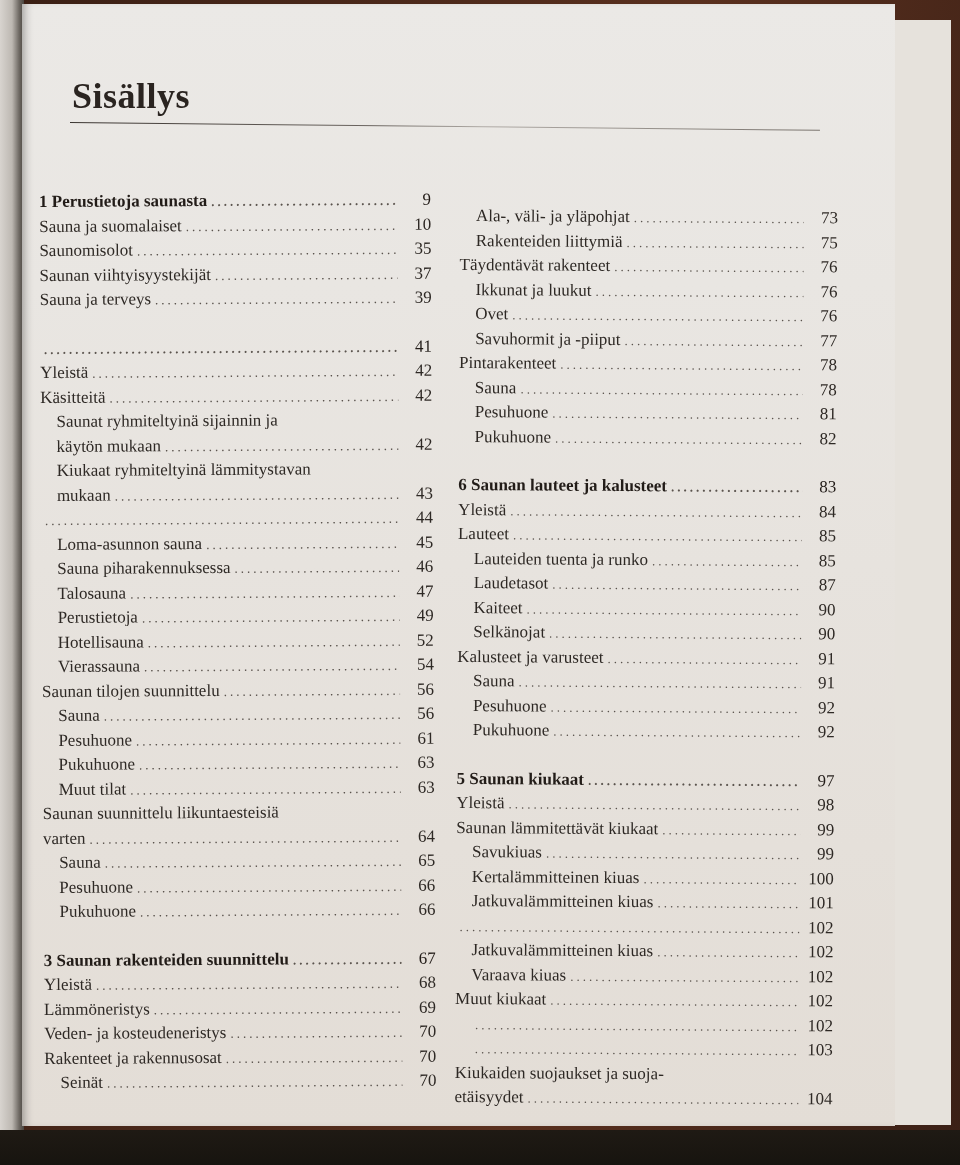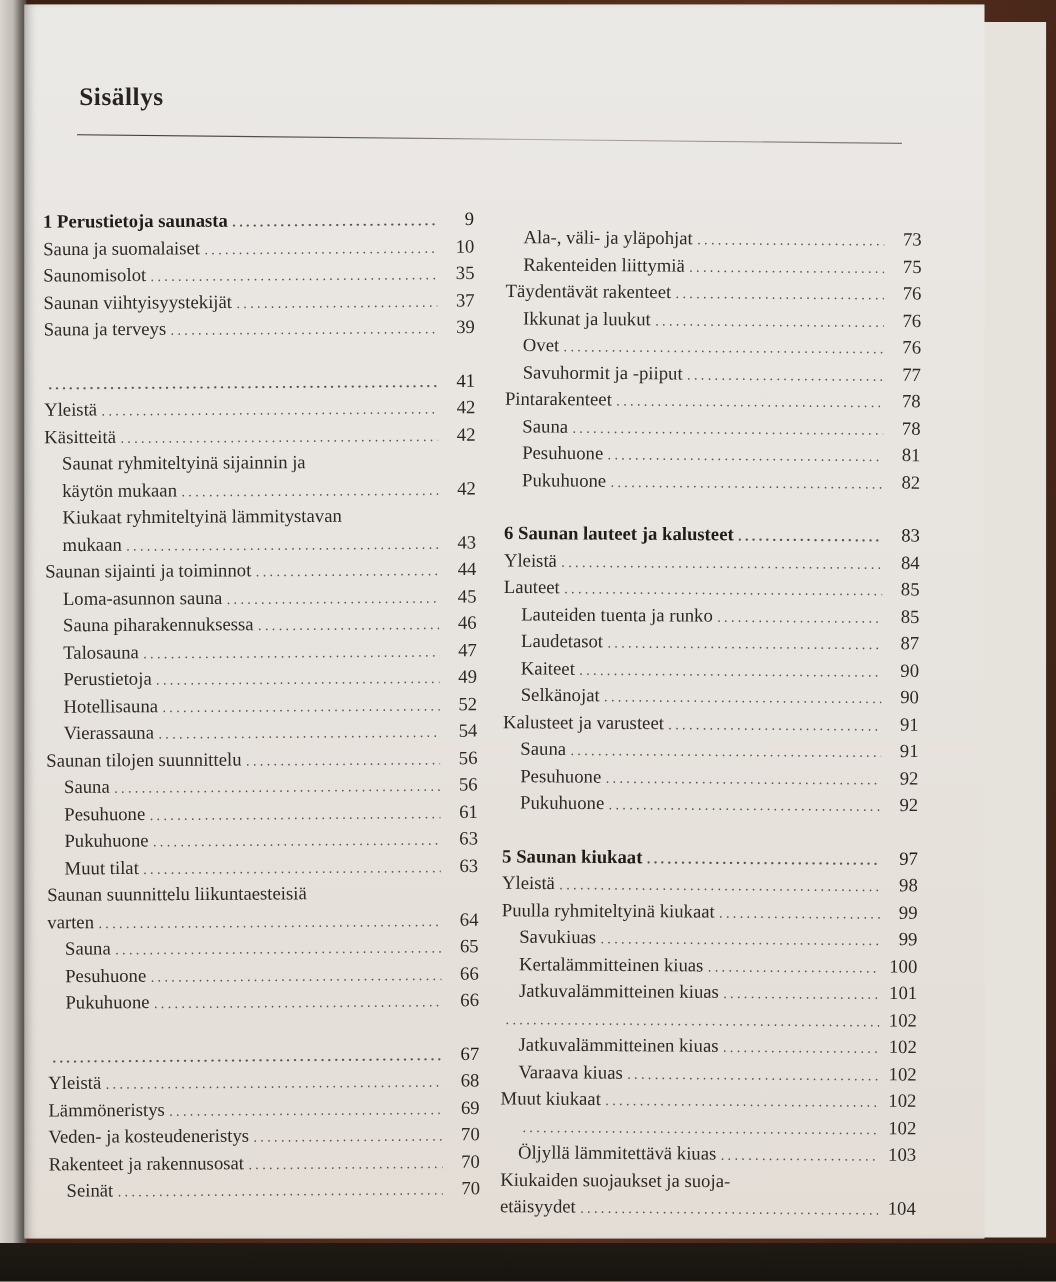--- a/index.html
+++ b/index.html
@@ -21,21 +21,21 @@
       background: #e6e2dc;
       border-left: 1px solid #9c9892;
     }
     .page {
       position: absolute; left: 22px; top: 4px; width: 873px; height: 1122px;
       background: linear-gradient(180deg, #ebe9e6 0%, #e7e3de 50%, #e3ddd6 100%);
       box-shadow: inset 8px 0 10px -6px rgba(0,0,0,0.35);
     }
     .title {
       position: absolute; left: 50px; top: 71px;
-      font-size: 23px; font-weight: bold; color: #2a2420; letter-spacing: 0.5px;
+      font-size: 36px; font-weight: bold; color: #2a2420; letter-spacing: 0.5px;
     }
     .title-rule {
       position: absolute; left: 48px; top: 118px; width: 750px; height: 1px;
       background: linear-gradient(90deg, #3a3430 0%, #6b6560 40%, #b0aba6 55%, #7a746e 100%);
       transform: rotate(0.6deg); transform-origin: left center;
     }
     .col {
       position: absolute; color: #2e2925; font-size: 17px;
     }
     .col-left { left: 17px; top: 186px; width: 392px; transform: rotate(-0.35deg); transform-origin: top left; }
@@ -118,21 +118,20 @@
       </div>
       <div class="entry lvl2 wrap-first">
         <span class="label">Kiukaat ryhmiteltyinä lämmitystavan</span>
       </div>
       <div class="entry lvl2">
         <span class="label">mukaan</span>
         <span class="dots"></span>
         <span class="page-num">43</span>
       </div>
       <div class="entry lvl1">
-        <span class="label">Saunan sijainti ja toiminnot</span>
         <span class="dots"></span>
         <span class="page-num">44</span>
       </div>
       <div class="entry lvl2">
         <span class="label">Loma-asunnon sauna</span>
         <span class="dots"></span>
         <span class="page-num">45</span>
       </div>
       <div class="entry lvl2">
         <span class="label">Sauna piharakennuksessa</span>
@@ -202,20 +201,21 @@
         <span class="dots"></span>
         <span class="page-num">66</span>
       </div>
       <div class="entry lvl2">
         <span class="label">Pukuhuone</span>
         <span class="dots"></span>
         <span class="page-num">66</span>
       </div>
       <div class="gap"></div>
       <div class="entry chapter">
+        <span class="label">3 Saunan rakenteiden suunnittelu</span>
         <span class="dots"></span>
         <span class="page-num">67</span>
       </div>
       <div class="entry lvl1">
         <span class="label">Yleistä</span>
         <span class="dots"></span>
         <span class="page-num">68</span>
       </div>
       <div class="entry lvl1">
         <span class="label">Lämmöneristys</span>
@@ -350,21 +350,21 @@
         <span class="label">5 Saunan kiukaat</span>
         <span class="dots"></span>
         <span class="page-num">97</span>
       </div>
       <div class="entry lvl1">
         <span class="label">Yleistä</span>
         <span class="dots"></span>
         <span class="page-num">98</span>
       </div>
       <div class="entry lvl1">
-        <span class="label">Puulla ryhmiteltyinä kiukaat</span>
+        <span class="label">Saunan lämmitettävät kiukaat</span>
         <span class="dots"></span>
         <span class="page-num">99</span>
       </div>
       <div class="entry lvl2">
         <span class="label">Savukiuas</span>
         <span class="dots"></span>
         <span class="page-num">99</span>
       </div>
       <div class="entry lvl2">
         <span class="label">Kertalämmitteinen kiuas</span>
@@ -393,21 +393,20 @@
       <div class="entry lvl1">
         <span class="label">Muut kiukaat</span>
         <span class="dots"></span>
         <span class="page-num">102</span>
       </div>
       <div class="entry lvl2">
         <span class="dots"></span>
         <span class="page-num">102</span>
       </div>
       <div class="entry lvl2">
-        <span class="label">Öljyllä lämmitettävä kiuas</span>
         <span class="dots"></span>
         <span class="page-num">103</span>
       </div>
       <div class="entry lvl1 wrap-first">
         <span class="label">Kiukaiden suojaukset ja suoja-</span>
       </div>
       <div class="entry lvl1">
         <span class="label">etäisyydet</span>
         <span class="dots"></span>
         <span class="page-num">104</span>

